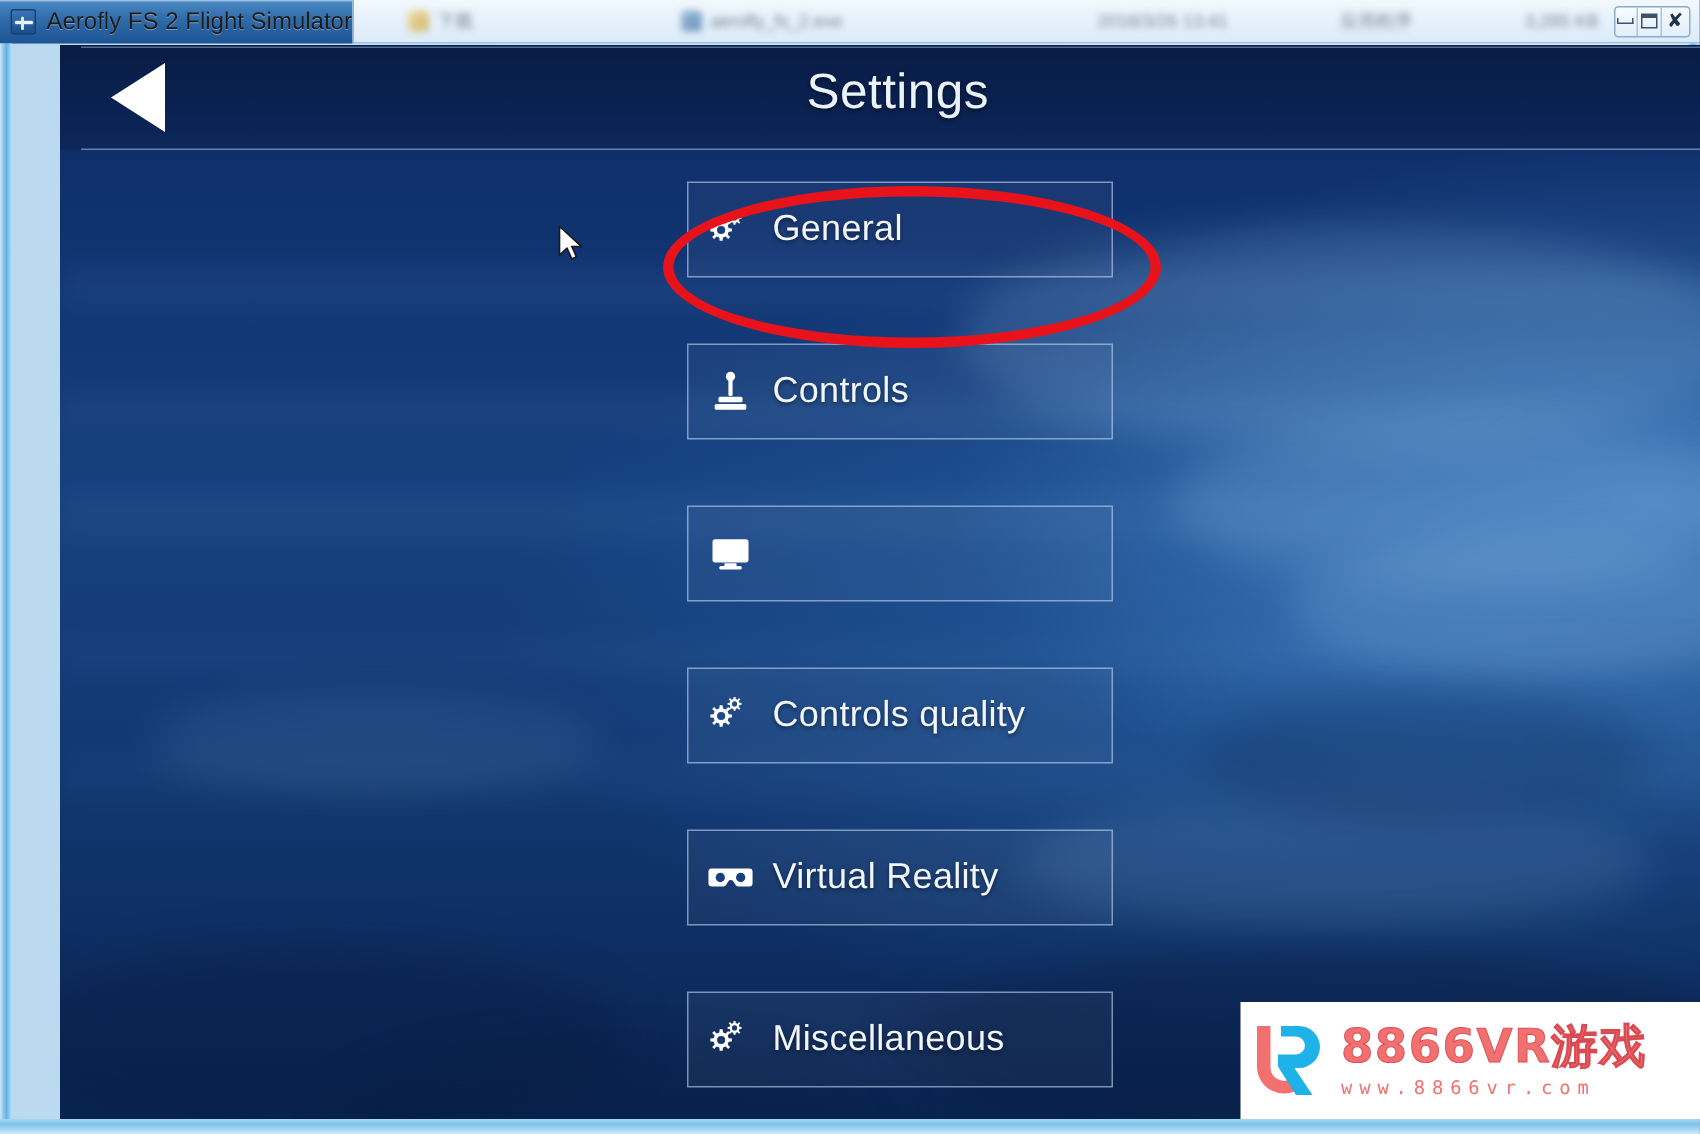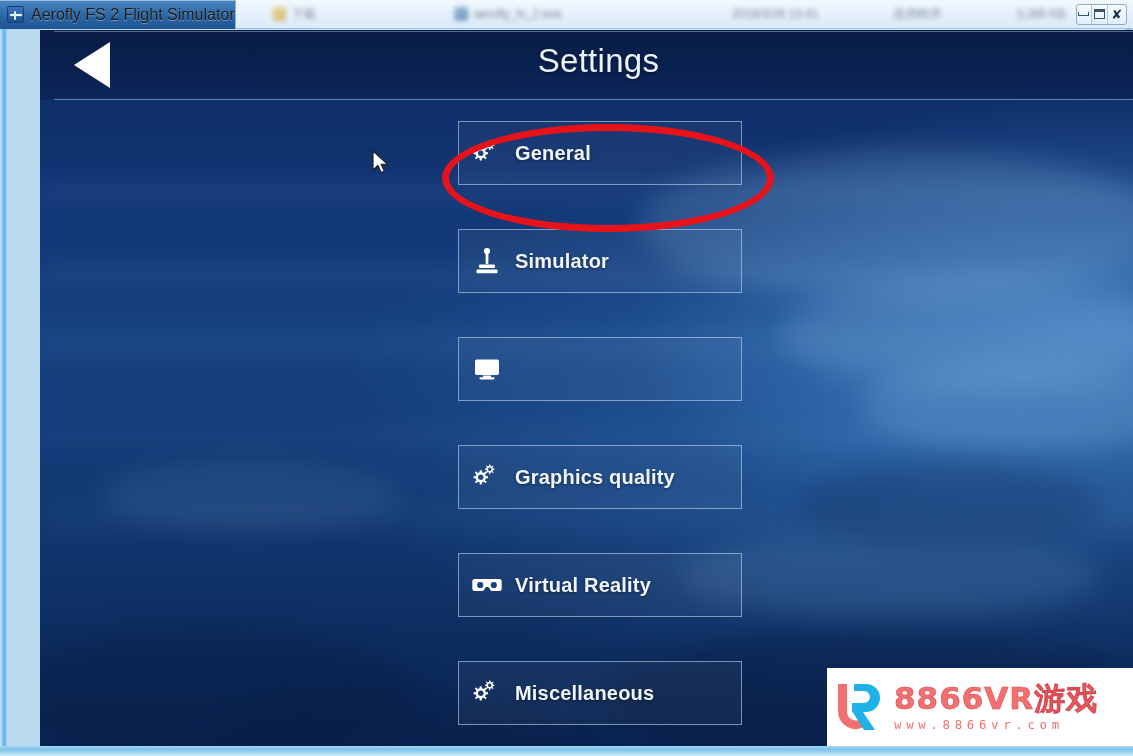--- a/index.html
+++ b/index.html
@@ -179,21 +179,21 @@
     background: rgba(255,255,255,.045);
     display: flex; align-items: center;
     cursor: pointer;
   }
   .menu-button .mb-icon {
     width: 56px; flex: 0 0 56px;
     display: flex; align-items: center; justify-content: center;
     color: #fff;
   }
   .menu-button .mb-label {
-    font-size: 20px; color: #f1f6fc; font-weight: 700;
+    font-size: 24px; color: #f1f6fc; font-weight: 400;
     letter-spacing: .2px;
     text-shadow: 0 1px 3px rgba(0,0,0,.45);
   }
   .mb-icon svg { display: block; }
 
   
   #annotation-ellipse {
     position: absolute; left: 402px; top: 94px;
     width: 332px; height: 108px;
     border: 7px solid #e8131a;
@@ -334,21 +334,21 @@
 
       <div class="menu-button">
         <span class="mb-icon">
           <svg width="28" height="28" viewBox="0 0 28 28" fill="#ffffff">
             <rect x="12.6" y="3" width="2.8" height="14" rx="1"></rect>
             <circle cx="14" cy="4" r="3.1"></circle>
             <path d="M7 17.5 h14 a1 1 0 0 1 1 1 v1.6 a1 1 0 0 1 -1 1 h-14 a1 1 0 0 1 -1 -1 v-1.6 a1 1 0 0 1 1 -1 z"></path>
             <path d="M4.5 22.4 h19 a1 1 0 0 1 1 1 v1.8 a1 1 0 0 1 -1 1 h-19 a1 1 0 0 1 -1 -1 v-1.8 a1 1 0 0 1 1 -1 z"></path>
           </svg>
         </span>
-        <span class="mb-label">Simulator</span>
+        <span class="mb-label">Controls</span>
       </div>
 
       <div class="menu-button">
         <span class="mb-icon">
           <svg width="30" height="26" viewBox="0 0 30 26" fill="#ffffff">
             <rect x="3" y="3.5" width="24" height="15.5" rx="1.8"></rect>
             <rect x="11" y="19.5" width="8" height="2.3"></rect>
             <rect x="7.5" y="21.3" width="15" height="2.3" rx="1"></rect>
           </svg>
         </span>
@@ -360,21 +360,21 @@
             <g transform="translate(18.5,7) scale(0.55)">
               <path d="M0,-9 L2.2,-8.3 L4,-10.2 L5.6,-8.6 L3.7,-6.8 L4.4,-4.6 L7,-4.3 L7,-2 L4.4,-1.7 L3.7,0.5 L5.6,2.3 L4,3.9 L2.2,2 L0,2.7 L-0.3,5.3 L-2.6,5.3 L-2.9,2.7 L-5.1,2 L-6.9,3.9 L-8.5,2.3 L-6.6,0.5 L-7.3,-1.7 L-9.9,-2 L-9.9,-4.3 L-7.3,-4.6 L-6.6,-6.8 L-8.5,-8.6 L-6.9,-10.2 L-5.1,-8.3 L-2.9,-9 L-2.6,-11.6 L-0.3,-11.6 Z"></path>
               <circle cx="-1.45" cy="-3.15" r="3.1" fill="#1b4a8c"></circle>
             </g>
             <g transform="translate(10,16) scale(0.85)">
               <path d="M0,-9 L2.2,-8.3 L4,-10.2 L5.6,-8.6 L3.7,-6.8 L4.4,-4.6 L7,-4.3 L7,-2 L4.4,-1.7 L3.7,0.5 L5.6,2.3 L4,3.9 L2.2,2 L0,2.7 L-0.3,5.3 L-2.6,5.3 L-2.9,2.7 L-5.1,2 L-6.9,3.9 L-8.5,2.3 L-6.6,0.5 L-7.3,-1.7 L-9.9,-2 L-9.9,-4.3 L-7.3,-4.6 L-6.6,-6.8 L-8.5,-8.6 L-6.9,-10.2 L-5.1,-8.3 L-2.9,-9 L-2.6,-11.6 L-0.3,-11.6 Z"></path>
               <circle cx="-1.45" cy="-3.15" r="3.2" fill="#1b4a8c"></circle>
             </g>
           </svg>
         </span>
-        <span class="mb-label">Graphics quality</span>
+        <span class="mb-label">Controls quality</span>
       </div>
 
       <div class="menu-button">
         <span class="mb-icon">
           <svg width="32" height="22" viewBox="0 0 32 22" fill="#ffffff">
             <path d="M3.5 5 h25 a2.2 2.2 0 0 1 2.2 2.2 v7.6 a2.2 2.2 0 0 1 -2.2 2.2 h-7.4 a2 2 0 0 1 -1.7 -1 l-1.5 -2.4 a2 2 0 0 0 -3.4 0 l-1.5 2.4 a2 2 0 0 1 -1.7 1 h-7.8 a2.2 2.2 0 0 1 -2.2 -2.2 v-7.6 a2.2 2.2 0 0 1 2.2 -2.2 z"></path>
             <circle cx="9.2" cy="11" r="3.1" fill="#16417f"></circle>
             <circle cx="22.8" cy="11" r="3.1" fill="#16417f"></circle>
           </svg>
         </span>

